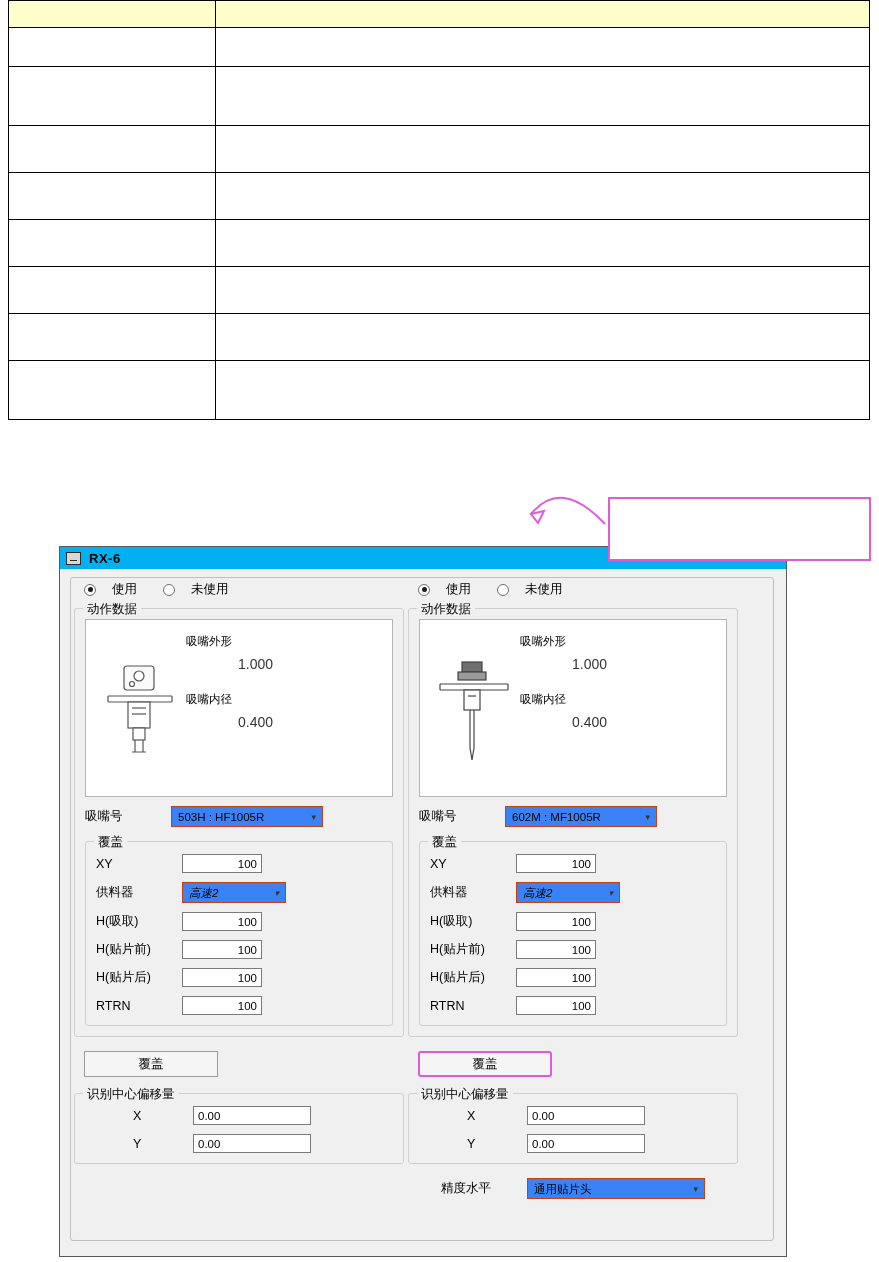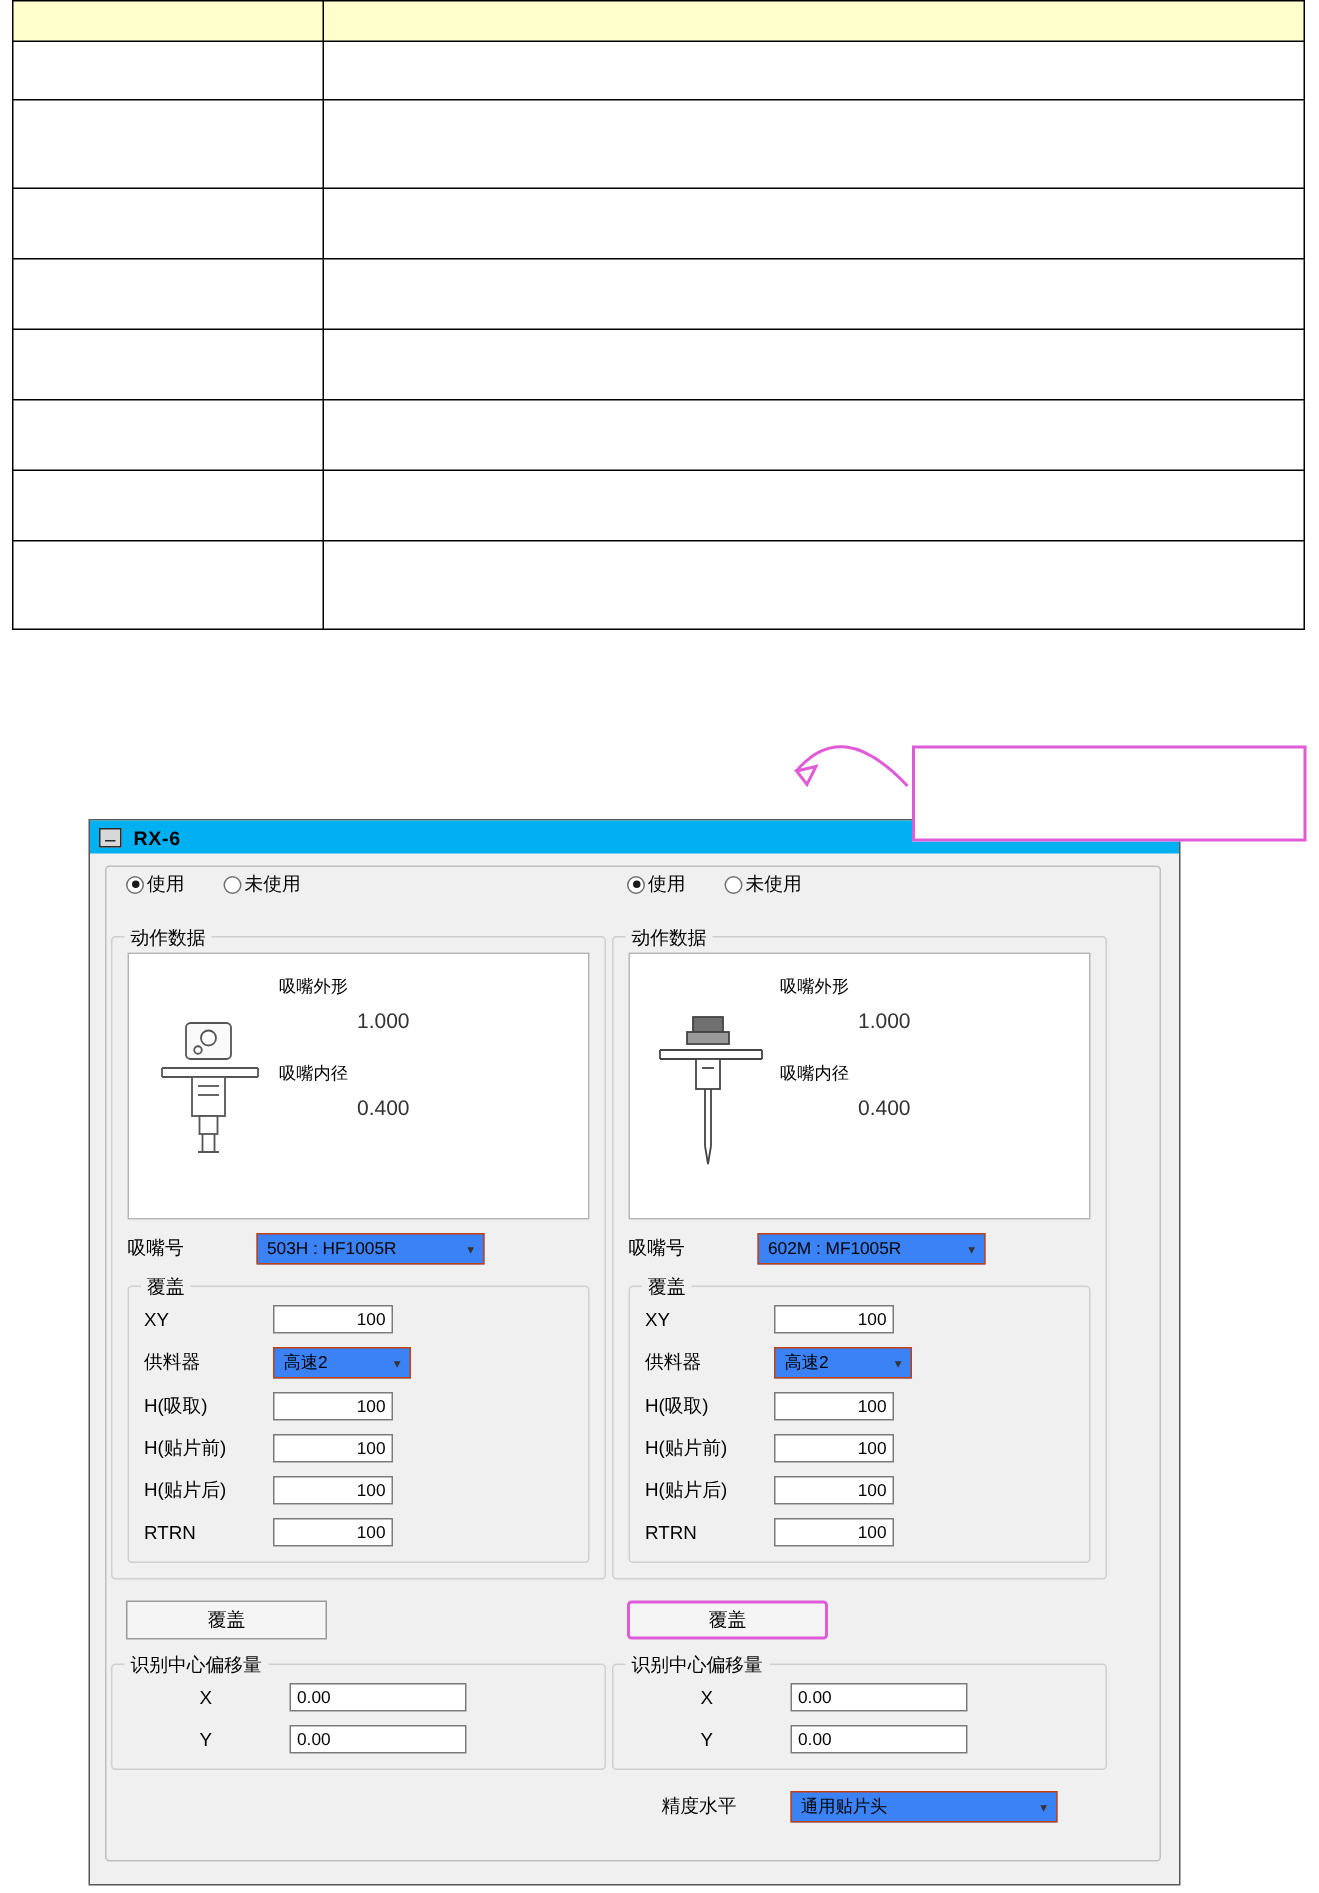--- a/index.html
+++ b/index.html
@@ -122,21 +122,21 @@
   .radio-row {
     display: flex;
     align-items: center;
     gap: 26px;
     margin: 4px 0 8px 10px;
     font-size: 12.5px;
   }
   .radio {
     display: inline-flex;
     align-items: center;
-    gap: 2px;
+    gap: 16px;
   }
   .radio .dot {
     width: 12px;
     height: 12px;
     border: 1px solid #707070;
     border-radius: 50%;
     background: #ffffff;
     display: inline-block;
     position: relative;
     box-sizing: border-box;
@@ -150,21 +150,21 @@
     height: 5px;
     border-radius: 50%;
     background: #1a1a1a;
   }
 
   
   .groupbox {
     position: relative;
     border: 1px solid #cfcfcf;
     border-radius: 3px;
-    margin-top: 26px;
+    margin-top: 10px;
     padding: 10px 10px 10px 10px;
     box-sizing: border-box;
   }
   .groupbox > .gb-title {
     position: absolute;
     top: -8px;
     left: 8px;
     background: #f0f0f0;
     padding: 0 4px;
     font-size: 12.5px;
@@ -225,21 +225,21 @@
     position: absolute;
     right: 6px;
     top: 0;
     height: 21px;
     display: flex;
     align-items: center;
     font-size: 9px;
     color: #333;
   }
   .cb-nozzle { width: 152px; }
-  .cb-feeder { width: 92px; }
+  .cb-feeder { width: 104px; font-style: italic; }
   .cb-level { width: 178px; }
 
   .btn {
     border: 1px solid #9a9a9a;
     background: #f5f5f5;
     height: 26px;
     line-height: 24px;
     text-align: center;
     font-size: 12.5px;
     box-sizing: border-box;

